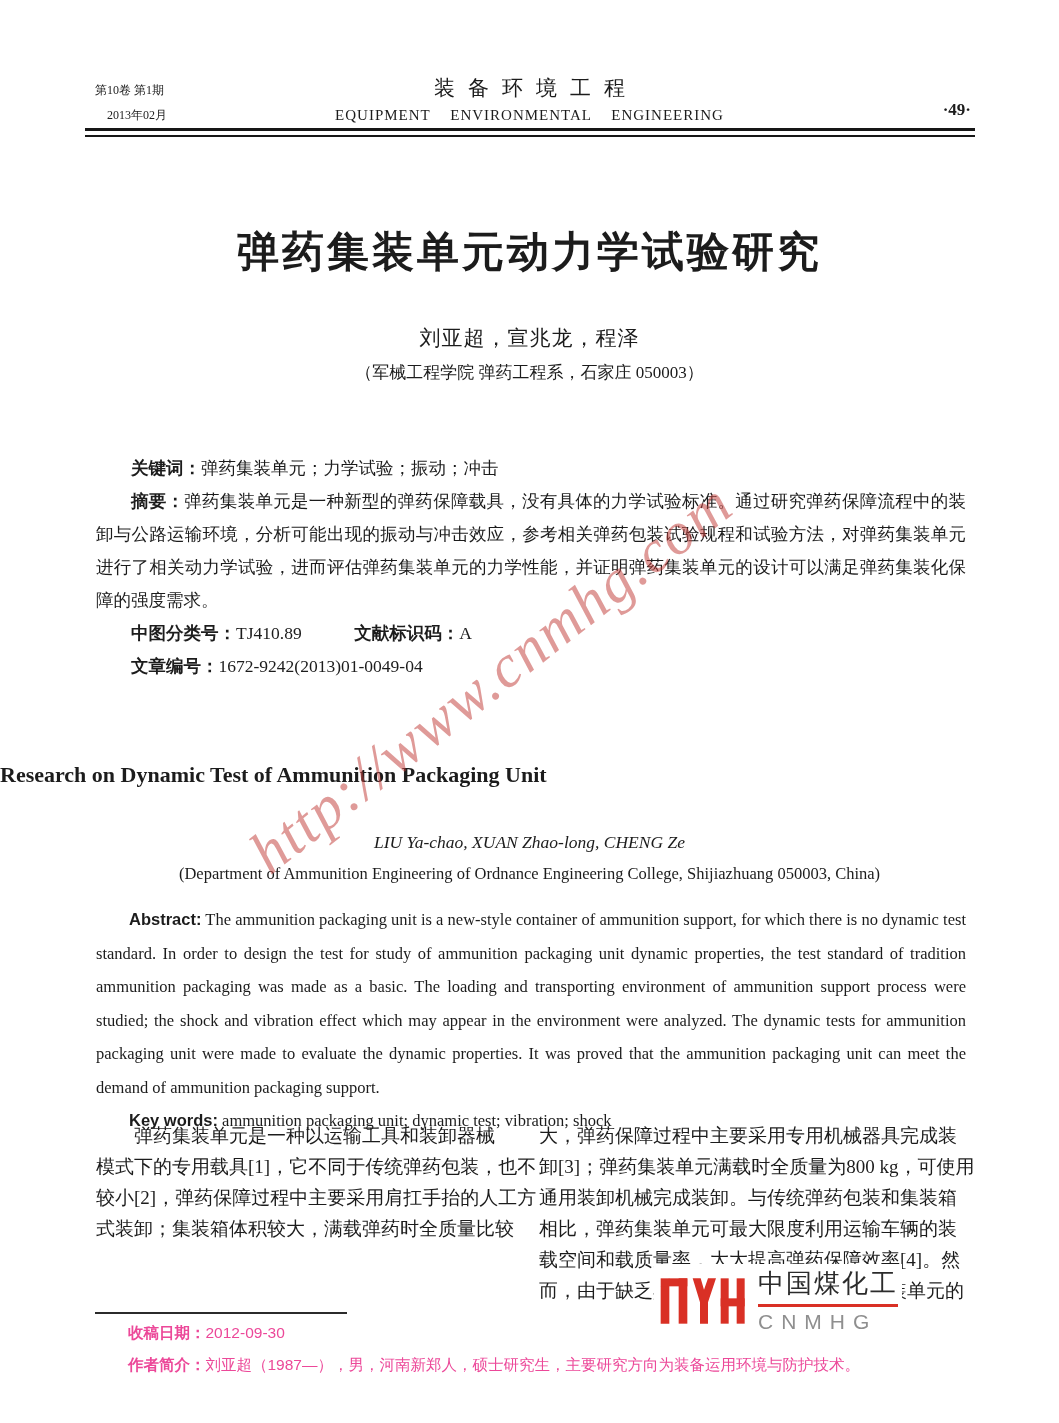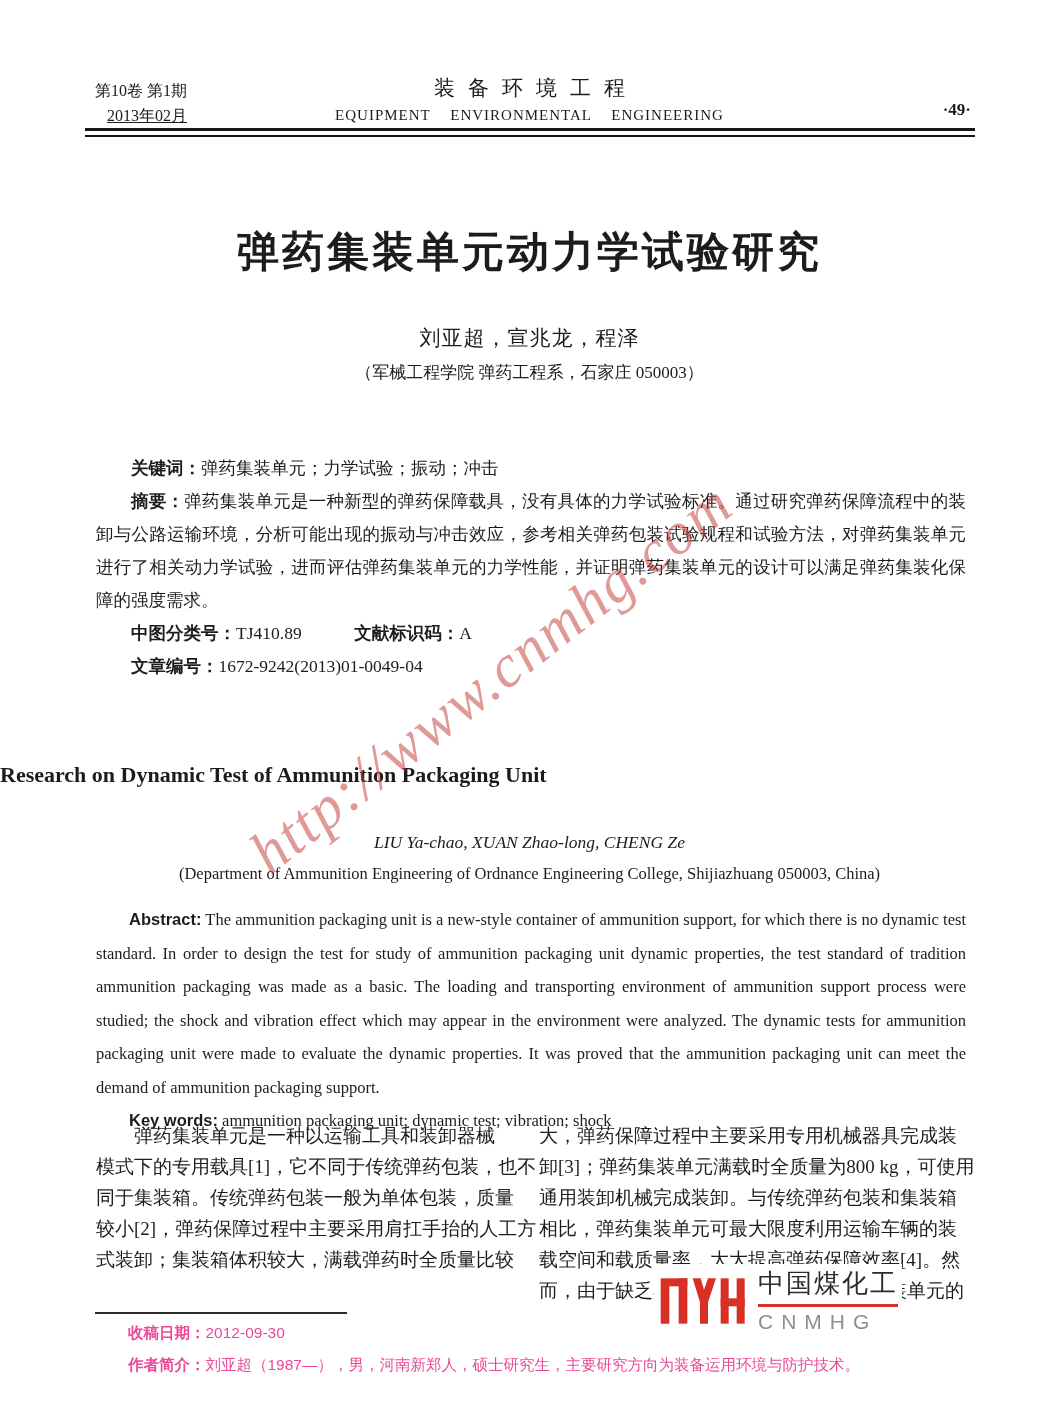--- a/index.html
+++ b/index.html
@@ -2,22 +2,22 @@
 <html><head>
 <meta charset="utf-8">
 <style>
   html,body { margin:0; padding:0; background:#e8e8e8; }
   .page {
     position:relative; width:1059px; height:1423px; margin:0 auto;
     background:#ffffff; color:#1c1c1c; overflow:hidden;
     font-family:"Liberation Serif", serif;
   }
   
-  .header-left { position:absolute; left:95px; top:78px; font-size:16px; line-height:25px; }
-  .header-left .line2 { padding-left:12px;text-decoration:underline; }
+  .header-left { position:absolute; left:95px; top:78px; font-size:12px; line-height:25px; }
+  .header-left .line2 { padding-left:12px; }
   .header-center { position:absolute; left:0; right:0; top:74px; text-align:center; }
   .journal-cn { font-size:21px; letter-spacing:13px; text-indent:13px; }
   .journal-en { font-size:15px; letter-spacing:1px; word-spacing:15px; margin-top:5px; }
   .header-right { position:absolute; right:88px; top:100px; font-size:17px; font-weight:bold; }
   .header-rule { position:absolute; left:85px; top:128px; width:890px; height:4px;
     border-top:3px solid #171717; border-bottom:2px solid #171717; }
   
   .title-cn { position:absolute; left:0; right:0; top:224px; text-align:center;
     font-family:"Liberation Sans", sans-serif; font-weight:bold; font-size:42px; letter-spacing:3px; }
   .authors-cn { position:absolute; left:0; right:0; top:324px; text-align:center;
@@ -95,21 +95,20 @@
   <div class="en-affil">(Department of Ammunition Engineering of Ordnance Engineering College, Shijiazhuang 050003, China)</div>
   <div class="en-abs">
     <p class="indent2"><span class="lbl">Abstract:</span> <span>The ammunition packaging unit is a new-style container of ammunition support, for which there is no dynamic test standard. In order to design the test for study of ammunition packaging unit dynamic properties, the test standard of tradition ammunition packaging was made as a basic. The loading and transporting environment of ammunition support process were studied; the shock and vibration effect which may appear in the environment were analyzed. The dynamic tests for ammunition packaging unit were made to evaluate the dynamic properties. It was proved that the ammunition packaging unit can meet the demand of ammunition packaging support.</span></p>
     <p class="indent2"><span class="lbl">Key words:</span> <span>ammunition packaging unit; dynamic test; vibration; shock</span></p>
   </div>
 
   <div class="body-cols">
     <div class="col">
       <div class="body-line indent2">弹药集装单元是一种以运输工具和装卸器械</div>
       <div class="body-line">模式下的专用载具[1]，它不同于传统弹药包装，也不</div>
-      <div class="body-line">同于集装箱。传统弹药包装一般为单体包装，质量</div>
       <div class="body-line">较小[2]，弹药保障过程中主要采用肩扛手抬的人工方</div>
       <div class="body-line">式装卸；集装箱体积较大，满载弹药时全质量比较</div>
     </div>
     <div class="col">
       <div class="body-line">大，弹药保障过程中主要采用专用机械器具完成装</div>
       <div class="body-line">卸[3]；弹药集装单元满载时全质量为800 kg，可使用</div>
       <div class="body-line">通用装卸机械完成装卸。与传统弹药包装和集装箱</div>
       <div class="body-line">相比，弹药集装单元可最大限度利用运输车辆的装</div>
       <div class="body-line">载空间和载质量率，大大提高弹药保障效率[4]。然</div>
       <div class="body-line split">

